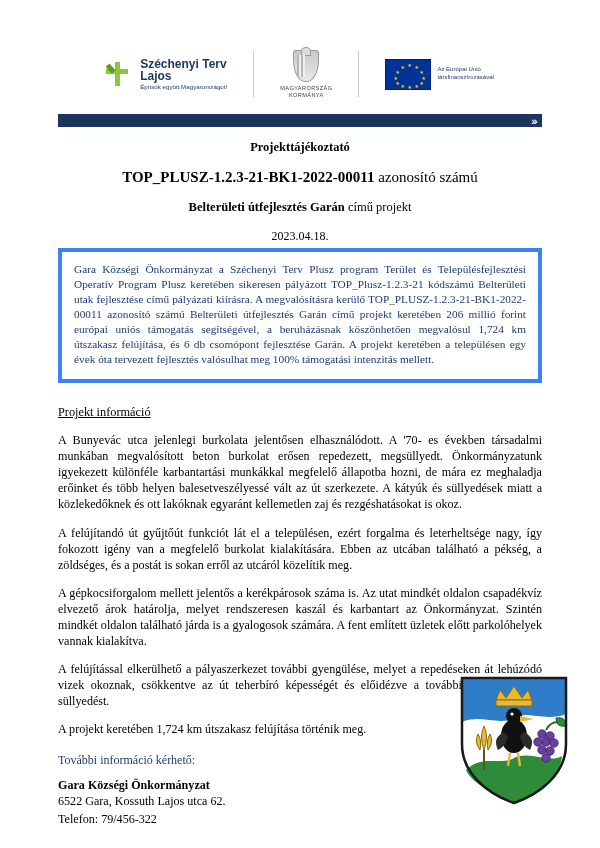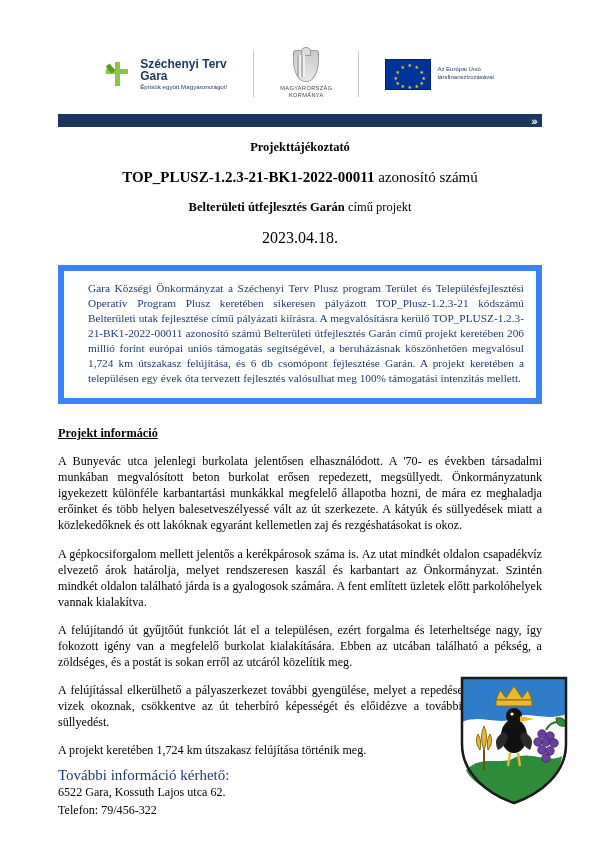--- a/index.html
+++ b/index.html
@@ -96,52 +96,52 @@
     font-family: "Liberation Sans", sans-serif;
   }
 
   
   .title-block { margin-top: 20px; text-align: center; }
   .title-block .t1 { font-weight: bold; font-size: 12.5px; margin-bottom: 14px; }
   .title-block .t2 { font-size: 15px; margin-bottom: 14px; }
   .title-block .t2 b { font-weight: bold; }
   .title-block .t3 { font-size: 12.5px; margin-bottom: 14px; }
   .title-block .t3 b { font-weight: bold; }
-  .title-block .t4 { font-size: 16px; margin-bottom: 0; text-align: center; }
+  .title-block .t4 { font-size: 12px; margin-bottom: 0; text-align: center; }
 
   
   .callout {
-    margin-top: 18px;
-    border: 6px solid #3b82f6;
-    padding: 10px 12px 12px 24px;
+    margin-top: 4px;
+    border: 4px solid #3b82f6;
+    padding: 10px 12px 12px 12px;
     color: #1f3b73;
     font-size: 11.3px;
     line-height: 1.33;
     text-align: justify;
   }
 
   
   .section-head {
     margin-top: 22px;
-    font-weight: bold;
+    font-weight: normal;
     font-size: 12.3px;
     text-decoration: underline;
   }
   p.body {
     margin: 12px 0 0 0;
     font-size: 12.1px;
     line-height: 1.33;
     text-align: justify;
   }
   p.body b { font-weight: bold; }
 
   .contact-head {
-    margin-top: 9px;
+    margin-top: 16px;
     color: #1f3b73;
-    font-size: 15px;
+    font-size: 12px;
   }
   .contact-name {
     margin-top: 10px;
     font-weight: bold;
     font-size: 12.1px;
   }
   .contact-line { font-size: 12.1px; line-height: 1.45; }
 
   
   .crest-wrap {
@@ -162,21 +162,21 @@
     <div class="logo-inner">
 
       <div class="szt-logo">
         <div class="szt-cross">
           <span class="v"></span>
             <span class="h"></span>
             <span class="d1"></span>
         </div>
         <div class="szt-text">
           <div class="l1">Széchenyi Terv</div>
-          <div class="l2">Gara</div>
+          <div class="l2">Lajos</div>
           <div class="l3">Építsük együtt Magyarországot!</div>
         </div>
       </div>
 
       <div class="divider-v"></div>
 
       <div class="mk-logo">
         <div class="mk-crest"></div>
         <div class="mk-text">
           <div>MAGYARORSZÁG</div>
@@ -218,26 +218,27 @@
     <div class="t2"><b>TOP_PLUSZ-1.2.3-21-BK1-2022-00011</b><span> azonosító számú</span></div>
     <div class="t3"><b>Belterületi útfejlesztés Garán</b><span> című projekt</span></div>
     <div class="t4">2023.04.18.</div>
   </div>
 
   <div class="callout">Gara Községi Önkormányzat a Széchenyi Terv Plusz program Terület és Településfejlesztési Operatív Program Plusz keretében sikeresen pályázott TOP_Plusz-1.2.3-21 kódszámú Belterületi utak fejlesztése című pályázati kiírásra. A megvalósításra kerülő TOP_PLUSZ-1.2.3-21-BK1-2022-00011 azonosító számú Belterületi útfejlesztés Garán című projekt keretében 206 millió forint európai uniós támogatás segítségével, a beruházásnak köszönhetően megvalósul 1,724 km útszakasz felújítása, és 6 db csomópont fejlesztése Garán. A projekt keretében a településen egy évek óta tervezett fejlesztés valósulhat meg 100% támogatási intenzitás mellett.</div>
 
   <div class="section-head">Projekt információ</div>
 
   <p class="body">A Bunyevác utca jelenlegi burkolata jelentősen elhasználódott. A '70- es években társadalmi munkában megvalósított beton burkolat erősen repedezett, megsüllyedt. Önkormányzatunk igyekezett különféle karbantartási munkákkal megfelelő állapotba hozni, de mára ez meghaladja erőinket és több helyen balesetveszélyessé vált az út szerkezete. A kátyúk és süllyedések miatt a közlekedőknek és ott lakóknak egyaránt kellemetlen zaj és rezgéshatásokat is okoz.</p>
+  <p class="body">A felújítandó út gyűjtőút funkciót lát el a településen, ezért forgalma és leterheltsége nagy, így fokozott igény van a megfelelő burkolat kialakítására. Ebben az utcában található a pékség, a zöldséges, és a postát is sokan erről az utcáról közelítik meg.</p>
   <p class="body">A gépkocsiforgalom mellett jelentős a kerékpárosok száma is. Az utat mindkét oldalon csapadékvíz elvezető árok határolja, melyet rendszeresen kaszál és karbantart az Önkormányzat. Szintén mindkét oldalon található járda is a gyalogosok számára. A fent említett üzletek előtt parkolóhelyek vannak kialakítva.</p>
-  <p class="body">A felújítandó út gyűjtőút funkciót lát el a településen, ezért forgalma és leterheltsége nagy, így fokozott igény van a megfelelő burkolat kialakítására. Ebben az utcában található a pékség, a zöldséges, és a postát is sokan erről az utcáról közelítik meg.</p>
   <p class="body">A felújítással elkerülhető a pályaszerkezet további gyengülése, melyet a repedéseken át lehúzódó vizek okoznak, csökkentve az út teherbíró képességét és előidézve a további kátyúsodást és süllyedést.</p>
   <p class="body">A projekt keretében 1,724 km útszakasz felújítása történik meg.</p>
 
   <div class="contact-head">További információ kérhető:</div>
+  <div class="contact-name">Gara Községi Önkormányzat</div>
   <div class="contact-line">6522 Gara, Kossuth Lajos utca 62.</div>
   <div class="contact-line">Telefon: 79/456-322</div>
 
   <div class="crest-wrap">
     <svg class="crest-svg" viewBox="0 0 116 132">
       <path d="M6 4 H110 V70 C110 100 84 120 58 129 C32 120 6 100 6 70 Z" fill="#1f5fa8" stroke="#1a1a1a" stroke-width="2"></path>
       <path d="M6 4 H110 V40 C90 48 70 36 58 44 C44 52 24 40 6 48 Z" fill="#2f7dc8"></path>
       <path d="M6 48 C24 40 44 52 58 44 C70 36 90 48 110 40 V70 C110 100 84 120 58 129 C32 120 6 100 6 70 Z" fill="#ffffff"></path>
 
       <path d="M10 96 C26 80 44 92 58 84 C74 76 92 90 106 82 C104 104 82 120 58 129 C34 120 14 106 10 96 Z" fill="#2e8b3a"></path>

